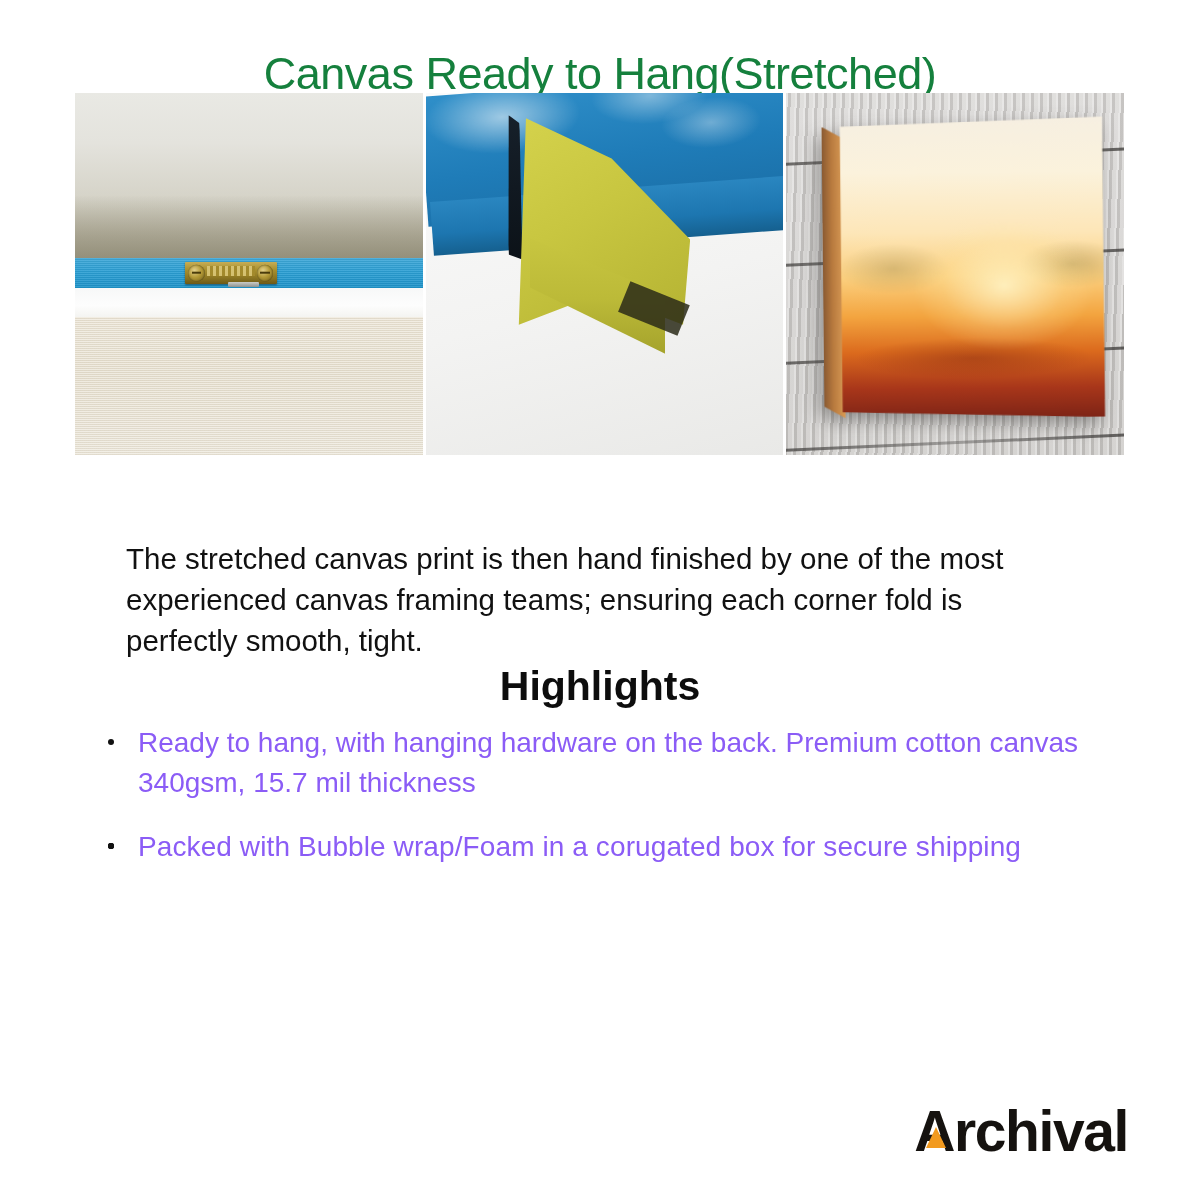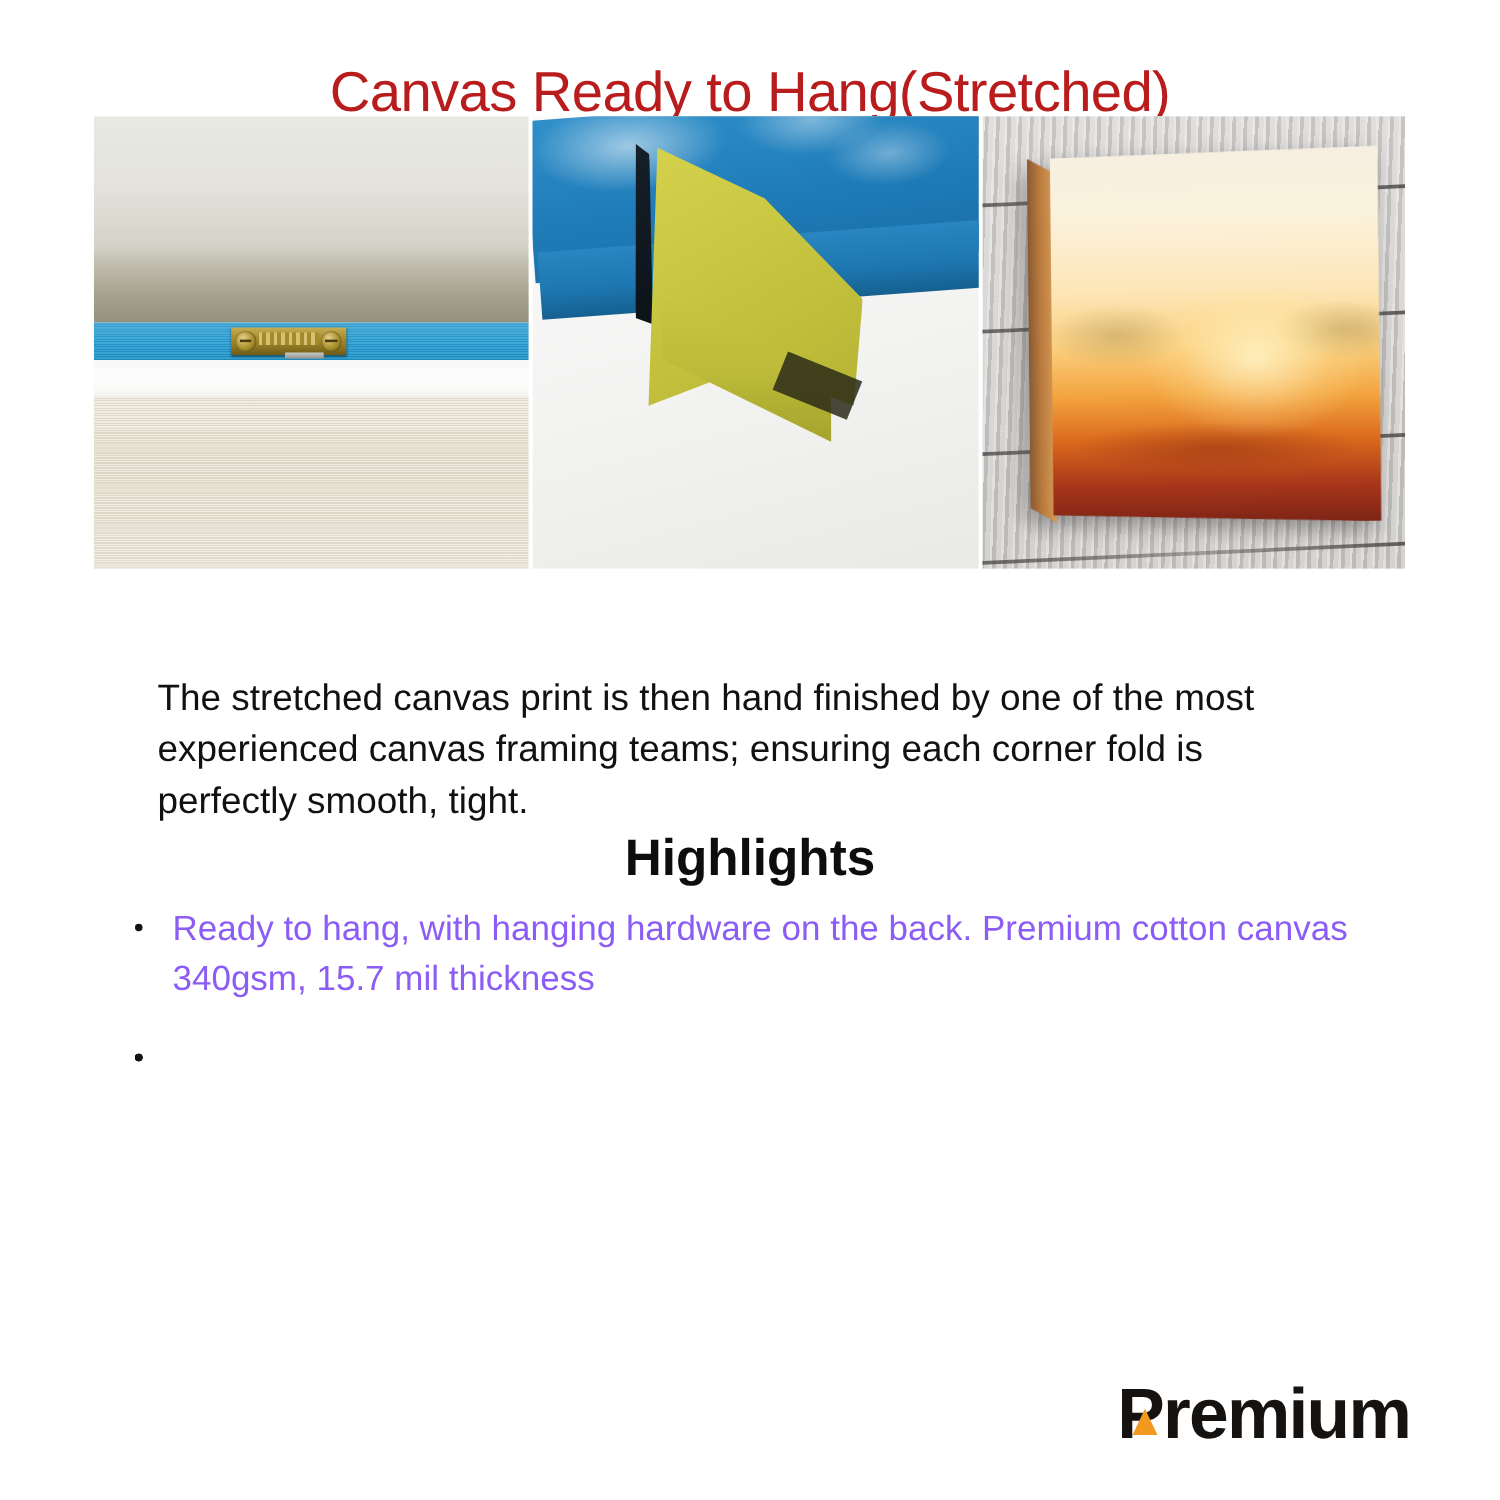--- a/index.html
+++ b/index.html
@@ -22,21 +22,21 @@
   .page-title {
     position: absolute;
     top: 18px;
     left: 0;
     width: 1200px;
     text-align: center;
     font-size: 45px;
     line-height: 52px;
     font-weight: 400;
     letter-spacing: -0.5px;
-    color: #b91c1c;
+    color: #15803d;
     white-space: nowrap;
   }
 
   
   .photo-strip {
     position: absolute;
     left: 75px;
     top: 93px;
     width: 1049px;
     height: 362px;
@@ -382,21 +382,22 @@
     <span>Ready to hang,  with hanging hardware on the back.  Premium cotton canvas 340gsm, 15.7 mil thickness</span>
   </li>
   <li class="bullet">
     <span class="dot"></span>
   </li>
   <li class="bullet wide">
     <span class="dot"></span>
   </li>
   <li class="bullet wide">
     <span class="dot"></span>
+    <span>Packed with Bubble wrap/Foam in a corugated box for secure shipping</span>
   </li>
 </ul>
 
 <div class="logo">
   <div class="logo-text">
-    <span>Premium</span>
+    <span>Archival</span>
     <span class="logo-tri"></span>
   </div>
 </div>
 
 </body></html>

